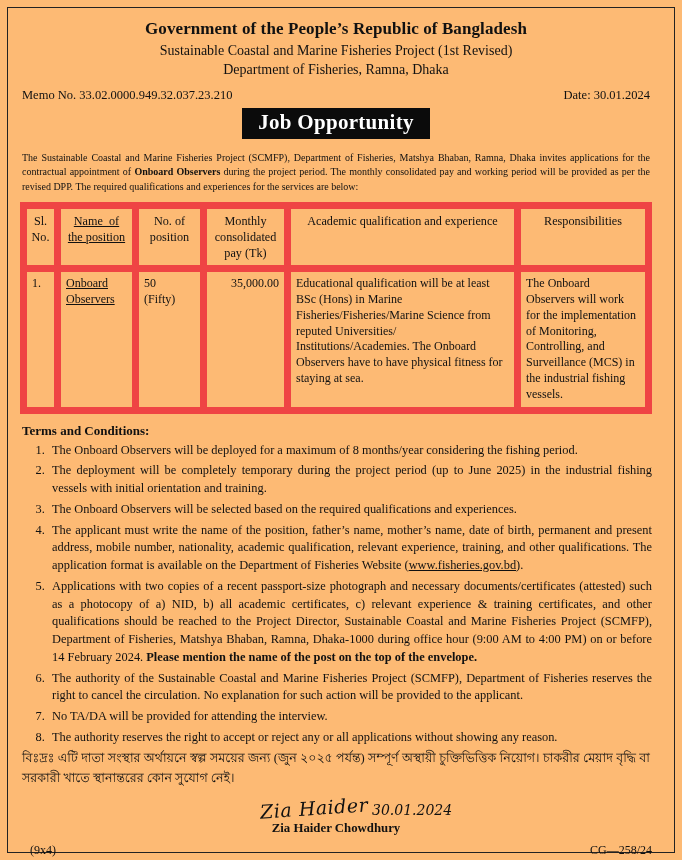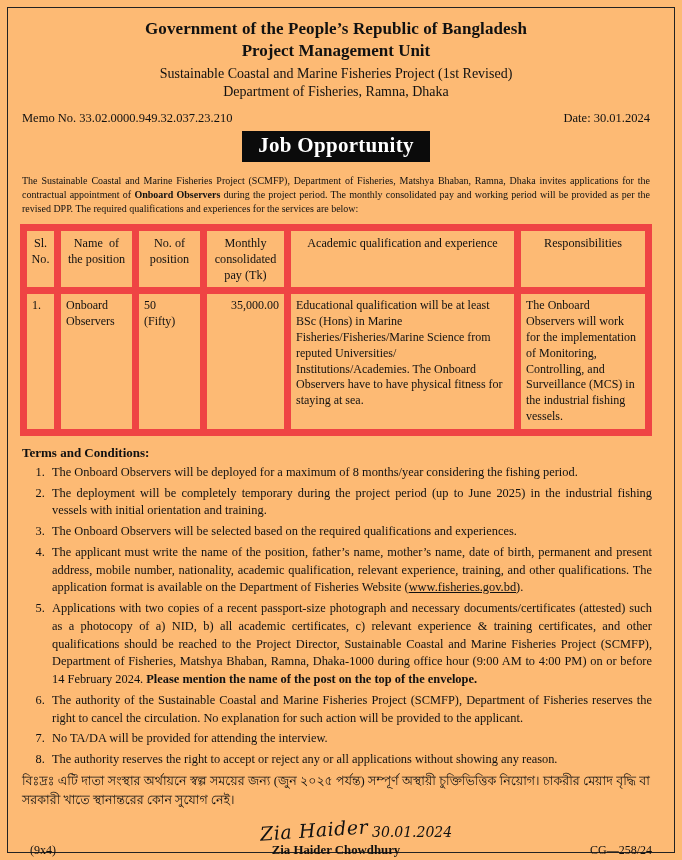--- a/index.html
+++ b/index.html
@@ -99,21 +99,21 @@
     padding: 4px 5px;
     line-height: 1.32;
   }
   table.jobtable th {
     text-align: center;
     font-weight: normal;
     font-size: 12.2px;
     padding: 4px 4px;
   }
   .c1 { width: 34px; }
-  .c2 { width: 78px; }
+  .c2 { width: 78px; text-decoration: underline; }
   .c3 { width: 68px; }
   .c4 { width: 84px; }
   .c5 { width: 230px; }
   .c6 { }
   td.right { text-align: right; }
   
   .terms-title {
     font-size: 13px;
     font-weight: bold;
     margin-top: 9px;
@@ -179,21 +179,20 @@
   }
 </style>
 </head>
 <body>
 
 <div class="page">
   <div class="inner">
 
     <div class="hdr">
       <div class="l1">Government of the People’s Republic of Bangladesh</div>
-      <div class="l2">Project Management Unit</div>
       <div class="l3">Sustainable Coastal and Marine Fisheries Project (1st Revised)</div>
       <div class="l4">Department of Fisheries, Ramna, Dhaka</div>
     </div>
 
     <div class="memoline">
       <div>Memo No. 33.02.0000.949.32.037.23.210</div>
       <div>Date: 30.01.2024</div>
     </div>
 
     <div class="jobtitlewrap">

